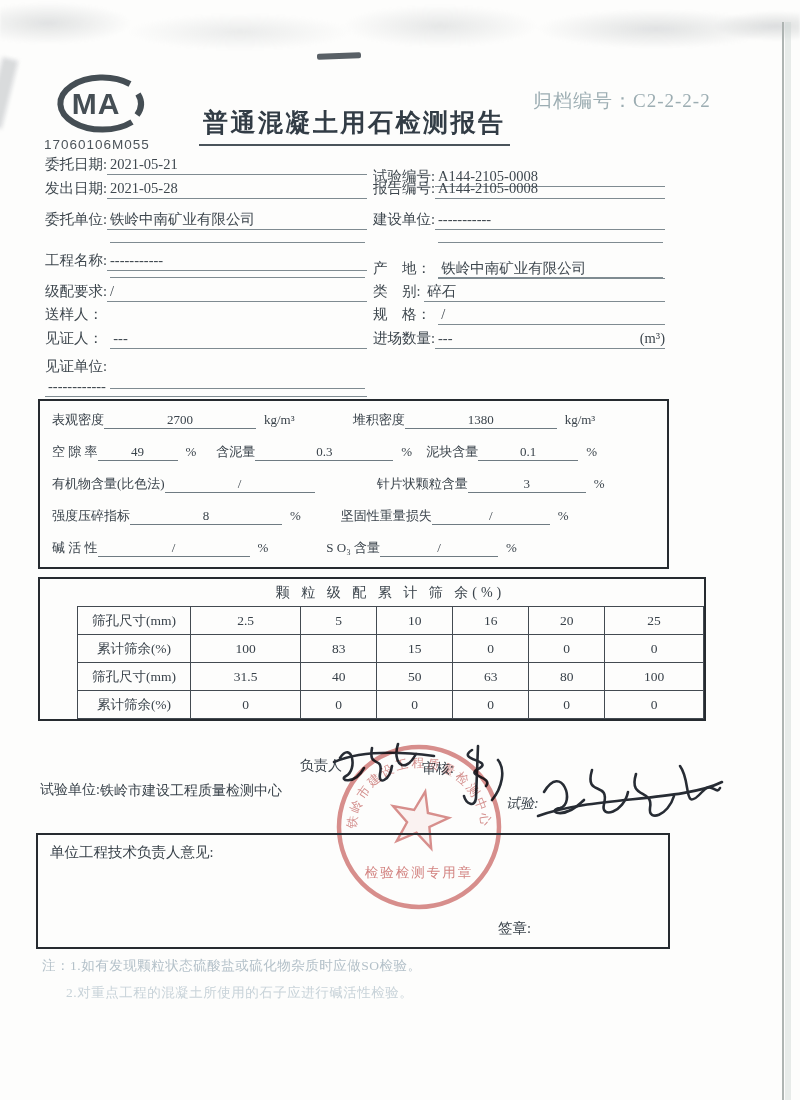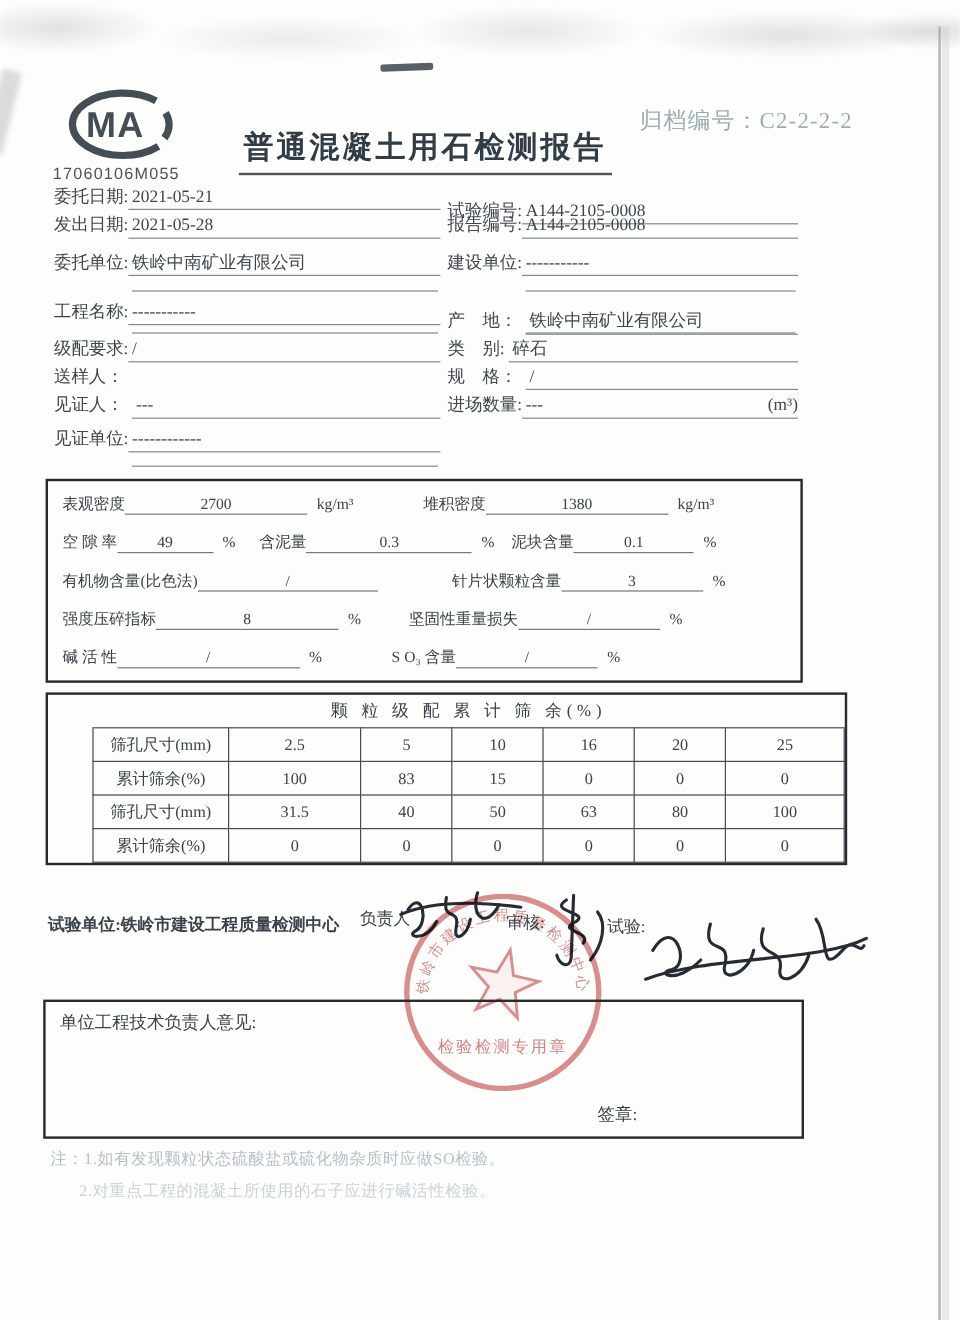--- a/index.html
+++ b/index.html
@@ -113,21 +113,21 @@
     <span class="lbl">级配要求:</span>
     <span class="val"><span>/</span></span>
   </div>
   <div class="field fl" style="top:304px;">
     <span class="lbl">送样人：  </span>
   </div>
   <div class="field fl" style="top:328px;">
     <span class="lbl">见证人：  </span>
     <span class="val"><span>---</span></span>
   </div>
-  <div class="field fl" style="top:356px;">
+  <div class="field fl" style="top:356px;flex-direction:column;">
     <span class="lbl">见证单位:</span>
     <span class="val"><span>------------</span></span>
   </div>
   <div class="blankline" style="left:110px;top:372px;width:255px;height:16px;"></div>
 
   <div class="field fr" style="top:154px;margin-top:12px;">
     <span class="lbl">试验编号:</span>
     <span class="val"><span>A144-2105-0008</span></span>
   </div>
   <div class="field fr" style="top:178px;">
@@ -241,27 +241,27 @@
         <td>0</td>
         <td>0</td>
         <td>0</td>
         <td>0</td>
         <td>0</td>
       </tr>
     </tbody>
       </table>
   </div>
 
-  <div class="signoff-item unit-wrap" style="left:40px;top:762px;font-weight:bold;">
+  <div class="signoff-item unit-wrap" style="left:40px;top:781px;">
     <span>试验单位:</span>
     <span class="unit-val">铁岭市建设工程质量检测中心</span>
   </div>
   <div class="signoff-item" style="left:300px;top:757px;">负责人</div>
   <div class="signoff-item" style="left:422px;top:760px;">审核:</div>
-  <div class="signoff-item" style="left:506px;top:764px;">试验:</div>
+  <div class="signoff-item" style="left:506px;top:795px;font-style:italic;">试验:</div>
 
   <svg class="sig" style="left:330px;top:736px;" width="112" height="58" viewBox="0 0 112 58">
     <path d="M10,22 C22,4 28,34 16,40 C8,44 24,50 34,32"></path>
     <path d="M42,12 C38,34 54,18 50,38 C48,50 60,44 62,30"></path>
     <path d="M68,8 C62,26 74,40 86,18"></path>
     <path d="M4,26 C32,14 74,16 104,20"></path>
   </svg>
   <svg class="sig" style="left:442px;top:742px;" width="86" height="68" viewBox="0 0 86 68">
     <path d="M30,8 C14,18 50,18 38,26 C20,34 52,34 44,44"></path>
     <path d="M36,4 L34,56 C33,66 24,62 22,54"></path>

